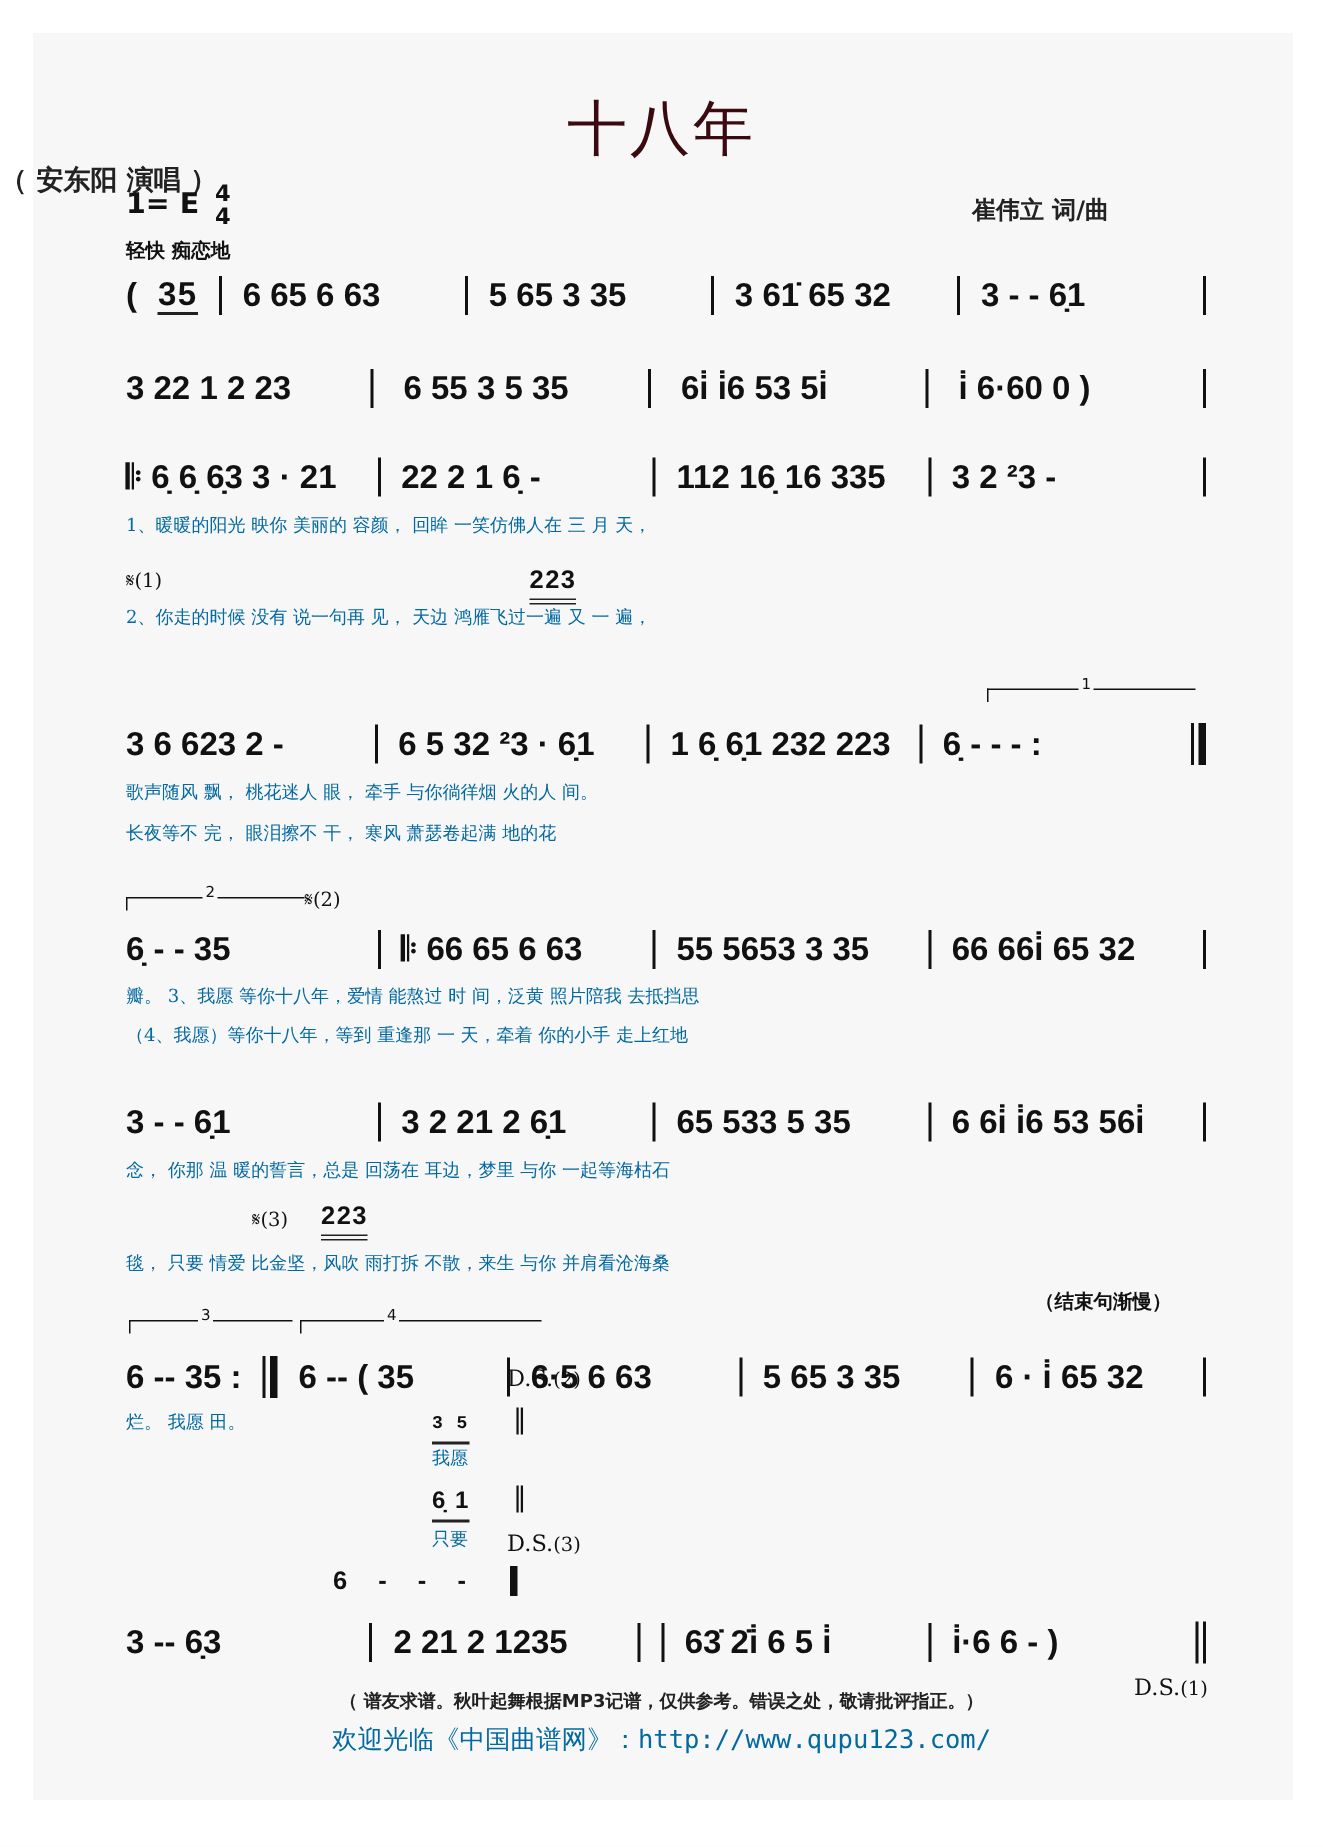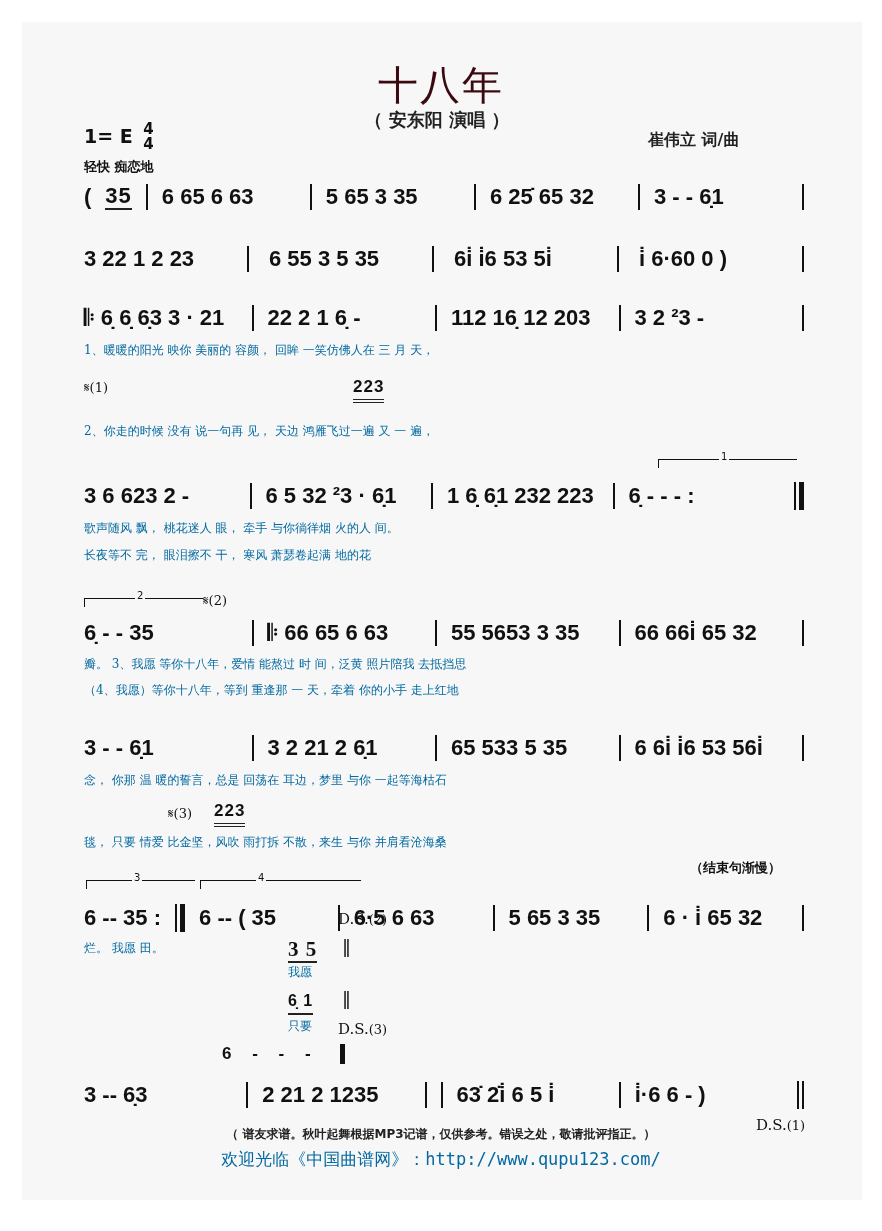--- a/index.html
+++ b/index.html
@@ -1,20 +1,20 @@
 <!DOCTYPE html>
 <html><head>
 <meta charset="utf-8">
 <style>
   html,body{margin:0;padding:0;background:#ffffff;}
   body{width:882px;height:1231px;position:relative;overflow:hidden;font-family:"DejaVu Sans","Liberation Sans",sans-serif;color:#111;}
   .sheet{position:absolute;left:22px;top:22px;width:840px;height:1178px;background:#f7f7f7;}
   .abs{position:absolute;white-space:nowrap;}
   .title{left:0;width:882px;top:58px;text-align:center;font-size:40px;color:#3a0a10;letter-spacing:2px;font-weight:normal;}
-  .singer{left:0;width:874px;top:108px;text-align:center;font-size:18px;font-weight:bold;color:#222;}
+  .singer{left:0;width:874px;top:108px;font-size:18px;font-weight:bold;color:#222;}
   .key{left:84px;top:122px;font-size:19px;font-weight:bold;}
   .frac{display:inline-block;vertical-align:middle;text-align:center;font-size:15px;line-height:15px;margin-left:4px;}
   .frac span{display:block;}
   .tempo{left:84px;top:158px;font-size:13px;font-weight:bold;}
   .composer{left:648px;top:130px;font-size:16px;font-weight:bold;color:#222;}
 
   .mrow{position:absolute;left:84px;width:720px;height:30px;font-family:"Liberation Sans","DejaVu Sans",sans-serif;font-weight:bold;font-size:22px;display:flex;align-items:center;gap:14px;}
   .bar{display:flex;align-items:center;gap:10px;flex:1;justify-content:space-between;}
   .barline{width:2px;height:26px;background:#111;flex:0 0 2px;}
   .dblbar{display:flex;gap:3px;align-items:center;}
@@ -55,21 +55,21 @@
   <i class="barline"></i>
   <span class="bar">
       <span>6 65 6 63</span>
     </span>
   <i class="barline"></i>
   <span class="bar">
       <span>5 65 3 35</span>
     </span>
   <i class="barline"></i>
   <span class="bar">
-      <span>6 25̇ 65 32</span>
+      <span>3 61̇ 65 32</span>
     </span>
   <i class="barline"></i>
   <span class="bar">
       <span>3 - - 6̣1</span>
     </span>
   <i class="barline"></i>
 </div>
 
 <div class="mrow" style="top:244px;gap:20px;">
   <span class="bar">
@@ -93,32 +93,32 @@
 <div class="mrow" style="top:303px;">
   <span class="bar">
       <span>𝄆 6̣ 6̣ 6̣3 3 · 21</span>
     </span>
   <i class="barline"></i>
   <span class="bar">
       <span>22 2 1 6̣ -</span>
     </span>
   <i class="barline"></i>
   <span class="bar">
-      <span>112 16̣ 12 203</span>
+      <span>112 16̣ 16 335</span>
     </span>
   <i class="barline"></i>
   <span class="bar">
       <span>3 2 ²3 -</span>
     </span>
   <i class="barline"></i>
 </div>
 <div class="lyric" style="top:342px;">1、暖暖的阳光    映你  美丽的 容颜，    回眸  一笑仿佛人在   三  月  天，</div>
 <div class="segno" style="left:84px;top:380px;font-size:13px;">𝄋(1)</div>
 <div class="abs grp dbl" style="left:353px;top:376px;font-family:'Liberation Sans',sans-serif;font-weight:bold;font-size:17px;">223</div>
-<div class="lyric" style="top:403px;margin-top:20px;">2、你走的时候    没有  说一句再 见，    天边  鸿雁飞过一遍   又  一  遍，</div>
+<div class="lyric" style="top:403px;">2、你走的时候    没有  说一句再 见，    天边  鸿雁飞过一遍   又  一  遍，</div>
 
 <div class="volta" style="left:658px;top:459px;width:138px;">
     <span style="left:60px;">1</span>
   </div>
 <div class="mrow" style="top:481px;">
   <span class="bar">
       <span>3 6 623 2 -</span>
     </span>
   <i class="barline"></i>
   <span class="bar">
@@ -213,21 +213,21 @@
       <span>5 65 3 35</span>
     </span>
   <i class="barline"></i>
   <span class="bar">
       <span>6 · i̇ 65 32</span>
     </span>
   <i class="barline"></i>
 </div>
 <div class="lyric" style="top:940px;">烂。  我愿     田。</div>
 
-<div class="abs grp" style="left:288px;top:938px;font-family:Liberation Serif, serif;font-weight:bold;font-size:21px;">3 5</div>
+<div class="abs grp" style="left:288px;top:938px;font-family:Liberation Mono, monospace;font-weight:bold;font-size:12px;">3 5</div>
 <div class="abs" style="left:342px;top:936px;font-size:18px;">‖</div>
 <div class="abs lyric" style="left:288px;top:964px;">我愿</div>
 <div class="abs ds" style="left:338px;top:910px;"><span>D.S.</span><span class="small">(2)</span></div>
 
 <div class="abs grp" style="left:288px;top:990px;font-family:'Liberation Sans',sans-serif;font-weight:bold;font-size:16px;">6̣ 1</div>
 <div class="abs" style="left:342px;top:988px;font-size:18px;">‖</div>
 <div class="abs lyric" style="left:288px;top:1018px;">只要</div>
 <div class="abs ds" style="left:338px;top:1020px;"><span>D.S.</span><span class="small">(3)</span></div>
 
 <div class="abs" style="left:222px;top:1044px;font-family:'Liberation Sans',sans-serif;font-weight:bold;font-size:17px;letter-spacing:8px;">6 - - -</div>

